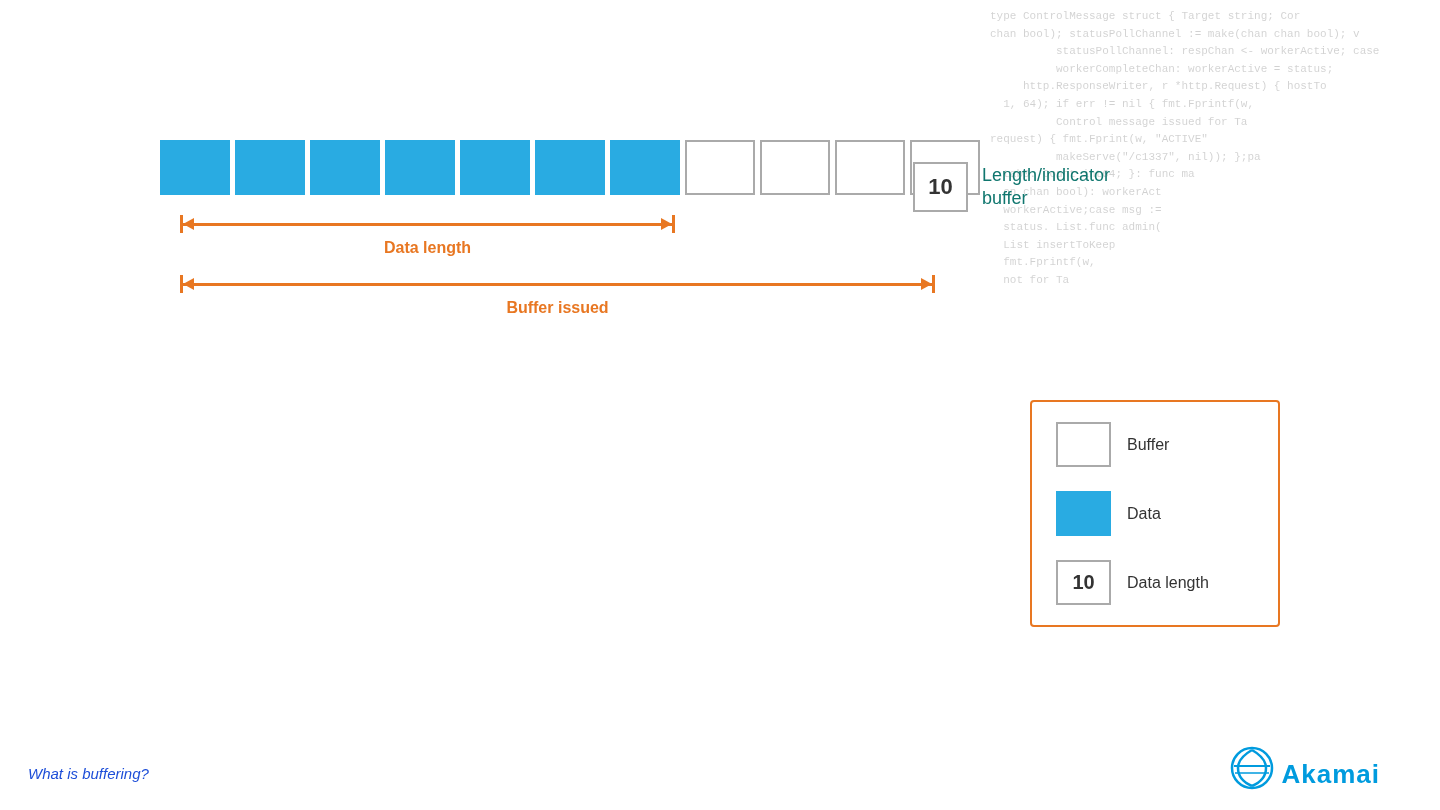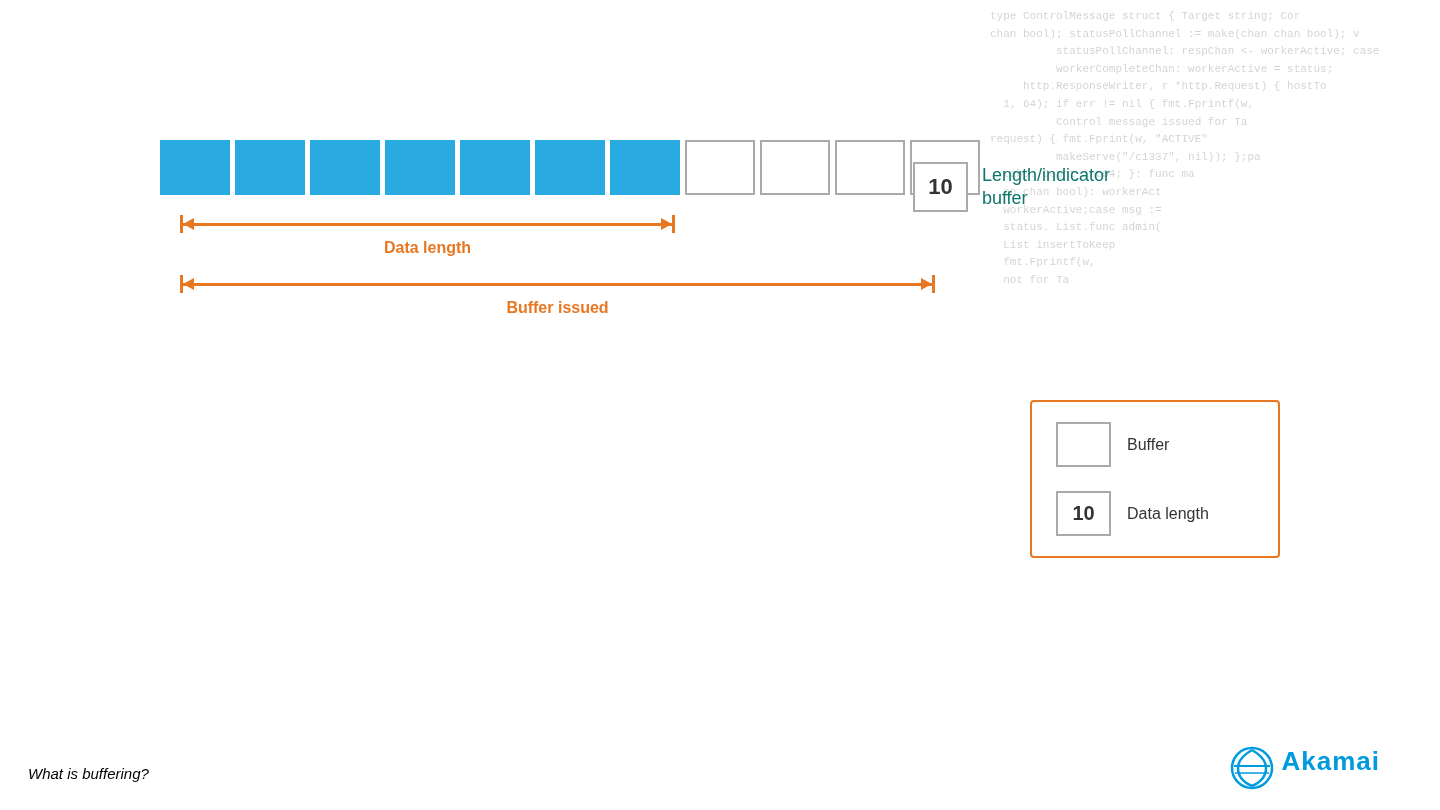--- a/index.html
+++ b/index.html
@@ -181,32 +181,32 @@
       font-weight: 500;
       line-height: 1.3;
     }
 
     
     .bottom-label {
       position: absolute;
       bottom: 28px;
       left: 28px;
       font-size: 15px;
-      color: #000000;
+      color: #1d4ed8;
       font-style: italic;
       margin-top: 41px;
     }
 
     
     .akamai-logo {
       position: absolute;
       bottom: 20px;
       right: 60px;
       display: flex;
-      align-items: flex-start;
+      align-items: flex-end;
       gap: 8px;
     }
 
     .akamai-logo-icon {
       width: 44px;
       height: 44px;
     }
 
     .akamai-logo-text {
       font-size: 26px;
@@ -292,20 +292,24 @@
     <span>buffer</span>
   </div>
 </div>
 
 <div class="legend-box" id="legend-box">
     <div class="legend-item">
       <div class="legend-swatch empty"></div>
       <span class="legend-text">Buffer</span>
     </div>
     <div class="legend-item">
+      <div class="legend-swatch filled"></div>
+      <span class="legend-text">Data</span>
+    </div>
+    <div class="legend-item">
       <div class="legend-swatch number">10</div>
       <span class="legend-text">Data length</span>
     </div>
   </div>
 
 <div class="bottom-label">What is buffering?</div>
 
 <div class="akamai-logo">
   <svg class="akamai-logo-icon" viewBox="0 0 44 44" xmlns="http://www.w3.org/2000/svg">
     <circle cx="22" cy="22" r="20" fill="none" stroke="#009BDE" stroke-width="2.5"></circle>

